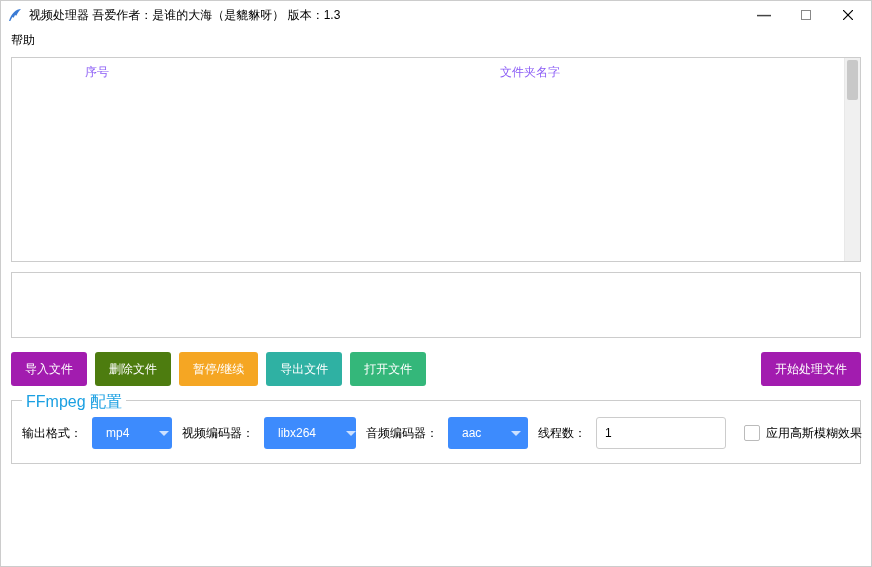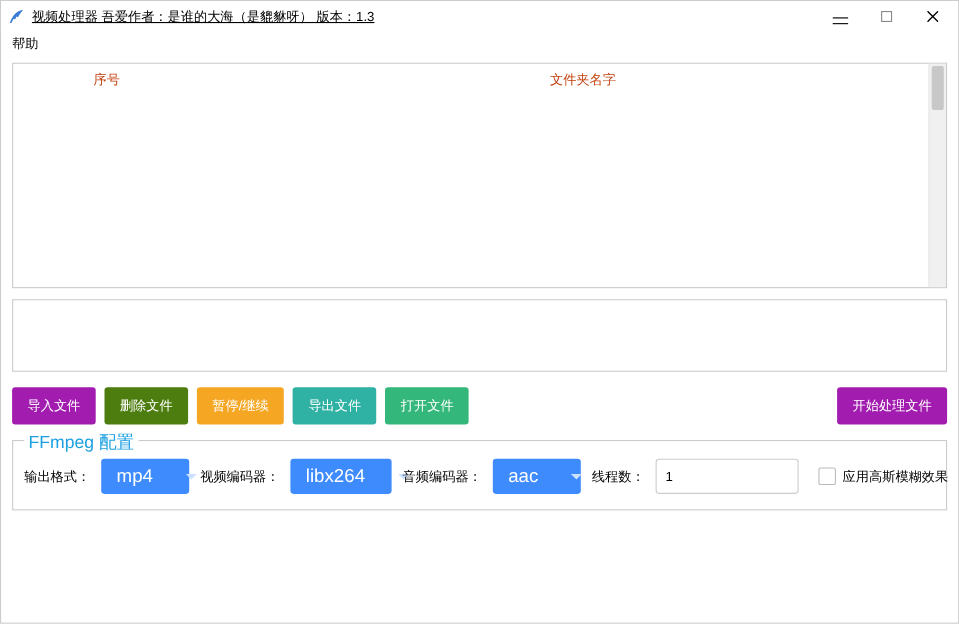--- a/index.html
+++ b/index.html
@@ -1,51 +1,51 @@
 <!DOCTYPE html>
 <html><head>
 <meta charset="utf-8">
 <style>
 * { box-sizing: border-box; margin: 0; padding: 0; }
 body { font-family: "Microsoft YaHei", sans-serif; font-size: 12px; background: #fff; width: 872px; height: 567px; overflow: hidden; border: 1px solid #ccc; }
-.titlebar { display: flex; align-items: center; height: 28px; padding: 0 2px; background: #fff; text-decoration: underline; }
+.titlebar { display: flex; align-items: center; height: 28px; padding: 0 2px; background: #fff; }
 .titlebar .feather { width: 16px; height: 16px; margin: 0 4px; }
 .titlebar .title { flex: 0 0 auto; font-size: 12px; color: #000; padding-left: 2px; }
 .titlebar .spacer { flex: 1; }
 .winbtn { width: 42px; height: 28px; display: flex; align-items: center; justify-content: center; color: #444; font-size: 14px; }
 .winbtn.minimize { font-weight: bold; }
 .winbtn.maximize .sq { width: 10px; height: 10px; border: 1px solid #888; }
 .winbtn.close svg { width: 10px; height: 10px; }
 .menubar { height: 22px; padding: 0 6px; display: flex; align-items: center; font-size: 12px; color: #000; }
 .menuitem { padding: 2px 4px; }
 .client { padding: 6px 10px 10px 10px; }
 .panel { border: 1px solid #ccc; background: #fff; position: relative; }
 .listpanel { height: 205px; display: flex; }
 .listbody { flex: 1; display: flex; flex-direction: column; }
-.listheaders { height: 28px; display: flex; align-items: center; color: #c2410c; font-size: 12px; gap: 34px; }
+.listheaders { height: 28px; display: flex; align-items: center; color: #8b5cf6; font-size: 12px; gap: 34px; }
 .listheaders .col1 { width: 170px; text-align: center; }
 .listheaders .col2 { flex: 1; text-align: center; }
 .listheaders .col3 { width: 140px; text-align: center; }
 .listrows { flex: 1; overflow-y: auto; }
 .listscroll { width: 16px; background: #f0f0f0; border-left: 1px solid #e8e8e8; position: relative; }
 .scrollthumb { position: absolute; top: 2px; left: 2px; right: 2px; height: 40px; background: #c8c8c8; border-radius: 2px; }
 .logpanel { height: 66px; margin-top: 10px; }
 .buttonrow { margin-top: 14px; display: flex; gap: 8px; align-items: center; }
 .btn { height: 34px; padding: 0 14px; border: none; border-radius: 3px; color: #fff; font-size: 12px; font-family: inherit; cursor: pointer; display: inline-flex; align-items: center; justify-content: center; }
 .btn.blue { background: #a21caf; }
 .btn.red { background: #4d7c0f; }
 .btn.orange { background: #f5a623; }
 .btn.green { background: #34b77a; }
 .btn.teal { background: #2fb1a3; }
 .buttonrow .spacer { flex: 1; }
 .fieldset { border: 1px solid #ccc; margin-top: 14px; padding: 16px 10px 14px 10px; position: relative; }
 .fieldset .legend { position: absolute; top: -9px; left: 10px; background: #fff; padding: 0 4px; color: #1ba0e2; font-size: 16px; }
 .configrow { display: flex; align-items: center; gap: 10px; flex-wrap: nowrap; }
 .label { color: #000; font-size: 12px; white-space: nowrap; }
-.dropdown { height: 32px; background: #3d8bfd; color: #fff; border-radius: 3px; display: flex; align-items: center; padding: 0 8px 0 14px; font-size: 17px; cursor: pointer; min-width: 80px; justify-content: space-between; gap: 24px; }
+.dropdown { height: 32px; background: #3d8bfd; color: #fff; border-radius: 3px; display: flex; align-items: center; padding: 0 8px 0 14px; font-size: 12px; cursor: pointer; min-width: 80px; justify-content: space-between; gap: 24px; }
 .dropdown .arrow { width: 0; height: 0; border-left: 5px solid transparent; border-right: 5px solid transparent; border-top: 5px solid #cce0ff; margin-left: 6px; }
 .dropdown.wide { min-width: 92px; }
 .textinput { height: 32px; border: 1px solid #ccc; border-radius: 3px; padding: 0 8px; font-size: 12px; width: 130px; font-family: inherit; outline: none; }
 .chk { width: 16px; height: 16px; border: 1px solid #bbb; border-radius: 2px; background: #fff; display: inline-block; flex-shrink: 0; }
 .chkwrap { display: flex; align-items: center; gap: 6px; margin-left: 8px; }
 </style>
 </head>
 <body>
 
 <div class="titlebar">

